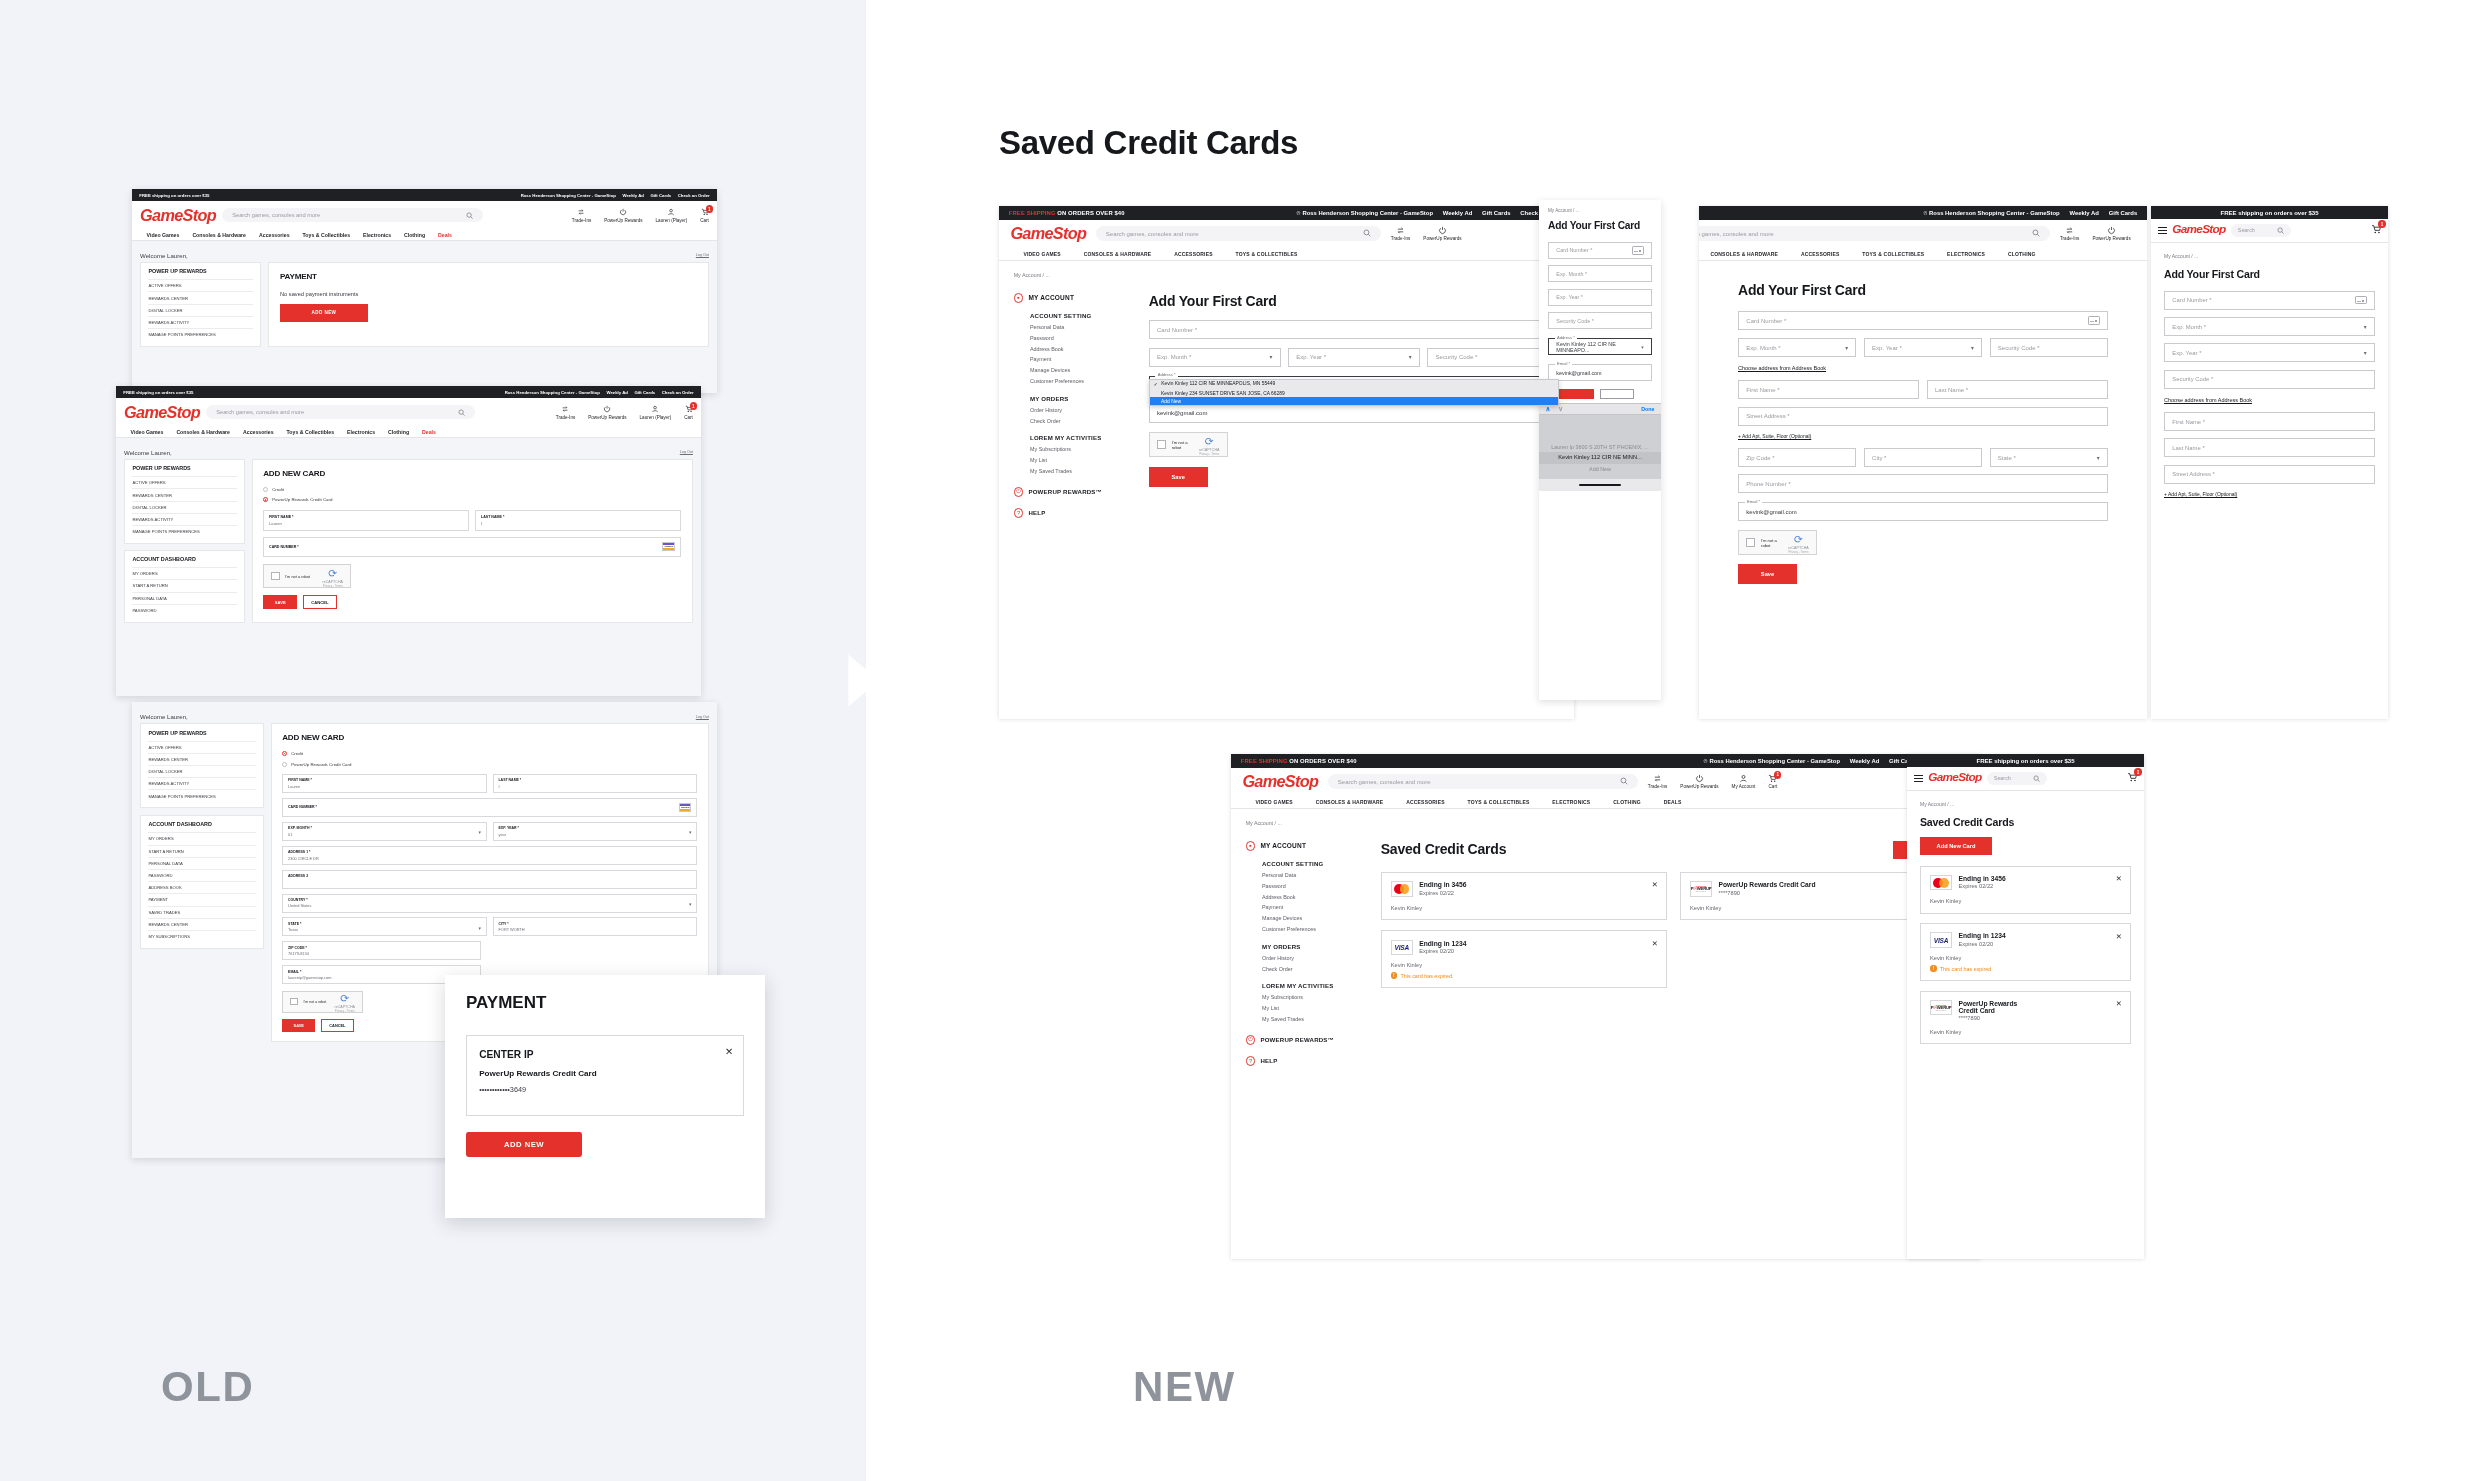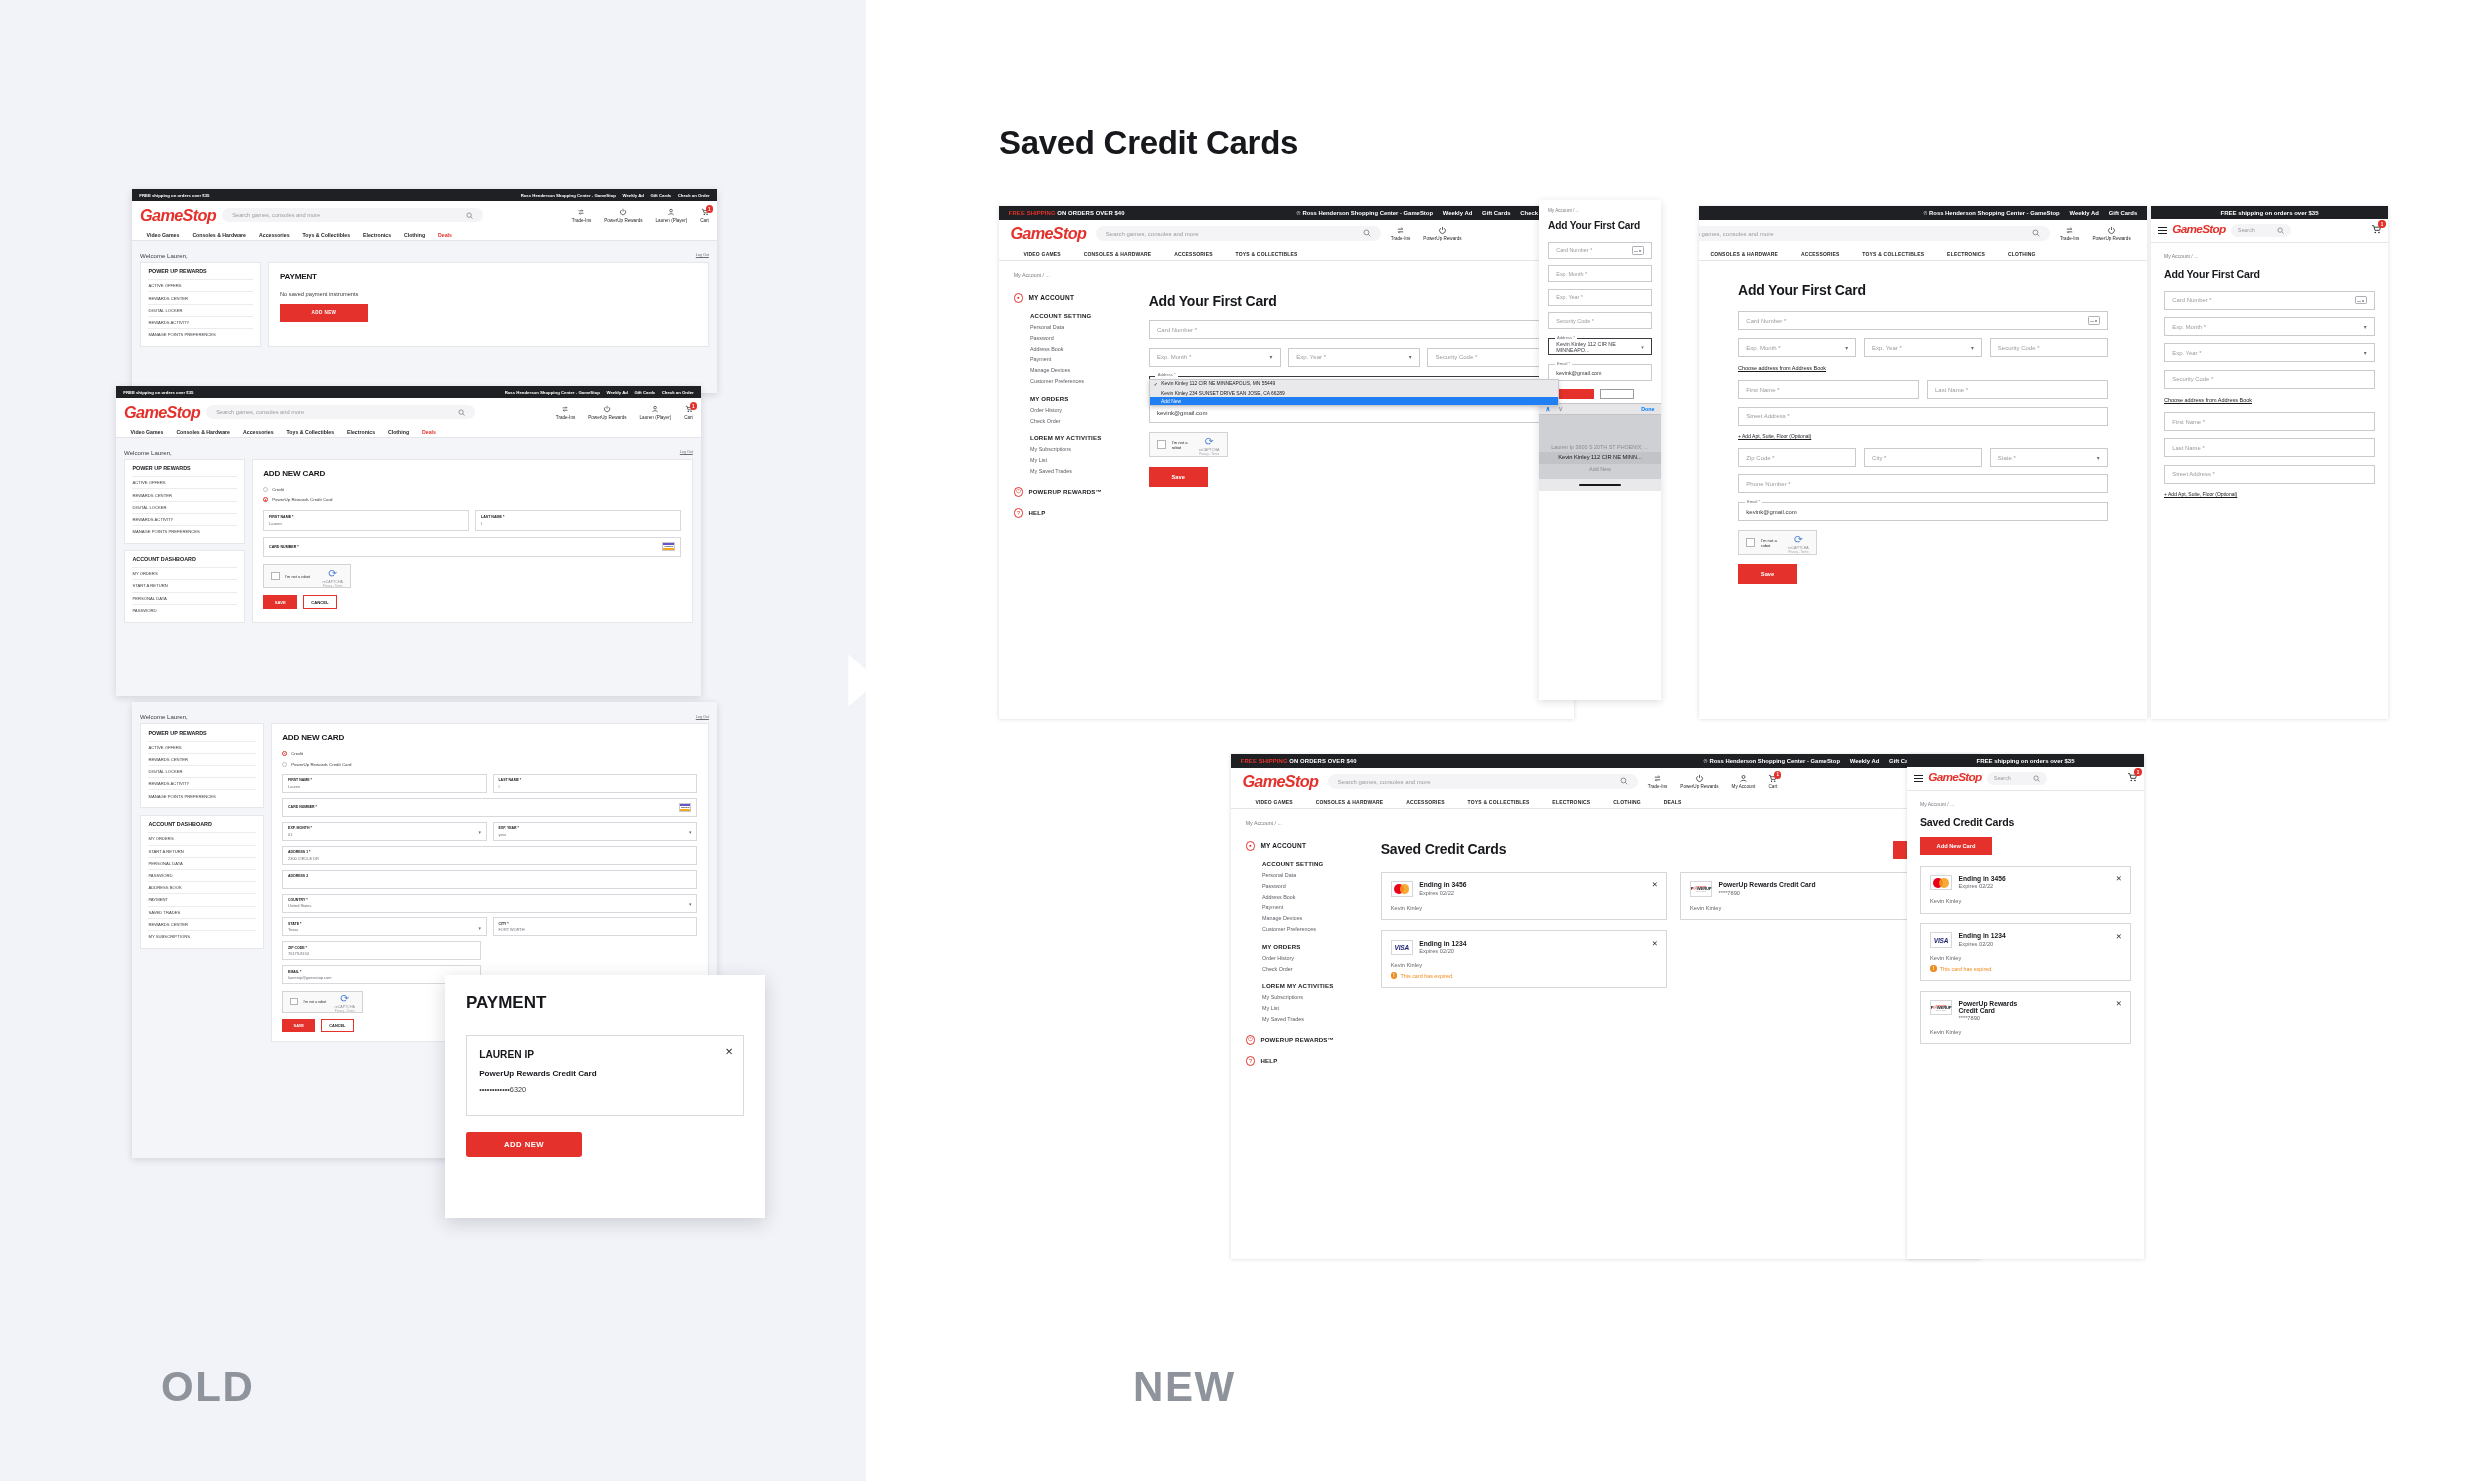--- a/index.html
+++ b/index.html
@@ -617,23 +617,23 @@
           <div class="btn-outline" style="width:33px;height:13px;font-size:3.9px;">CANCEL</div>
         </div>
       </div>
     </div>
   </div>
 </div>
 
 <div class="pay-modal" style="position:absolute; left:445px; top:975px; width:320px; height:243px; padding:18px 21px;">
   <div class="pm-h" style="font-size:17px;">PAYMENT</div>
   <div class="pm-card" style="margin-top:22px; height:81px; padding:13px 12.2px;">
-    <div class="nm" style="font-size:10.2px;">LAUREN IP</div>
+    <div class="nm" style="font-size:10.2px;">CENTER IP</div>
     <div class="cd" style="font-size:8.1px; margin-top:9px;">PowerUp Rewards Credit Card</div>
-    <div class="num" style="font-size:7.3px; margin-top:6.5px;">••••••••••••6320</div>
+    <div class="num" style="font-size:7.3px; margin-top:6.5px;">••••••••••••3649</div>
     <div class="pm-x" style="right:9.8px; top:9.8px; font-size:9.8px;">✕</div>
   </div>
   <div class="btn-red" style="width:116px; height:24.4px; font-size:7.7px; margin-top:16.3px; border-radius:2.4px; letter-spacing:0.5px;">ADD NEW</div>
 </div>
 
 <div class="mock flat" style="left:999px; top:206px; width:575px; height:513px;">
   <div class="gs-topbar" style="height:14px;">
     <span class="ship">
       <span class="hl">FREE SHIPPING</span><span> ON ORDERS OVER $40</span>
     </span>

